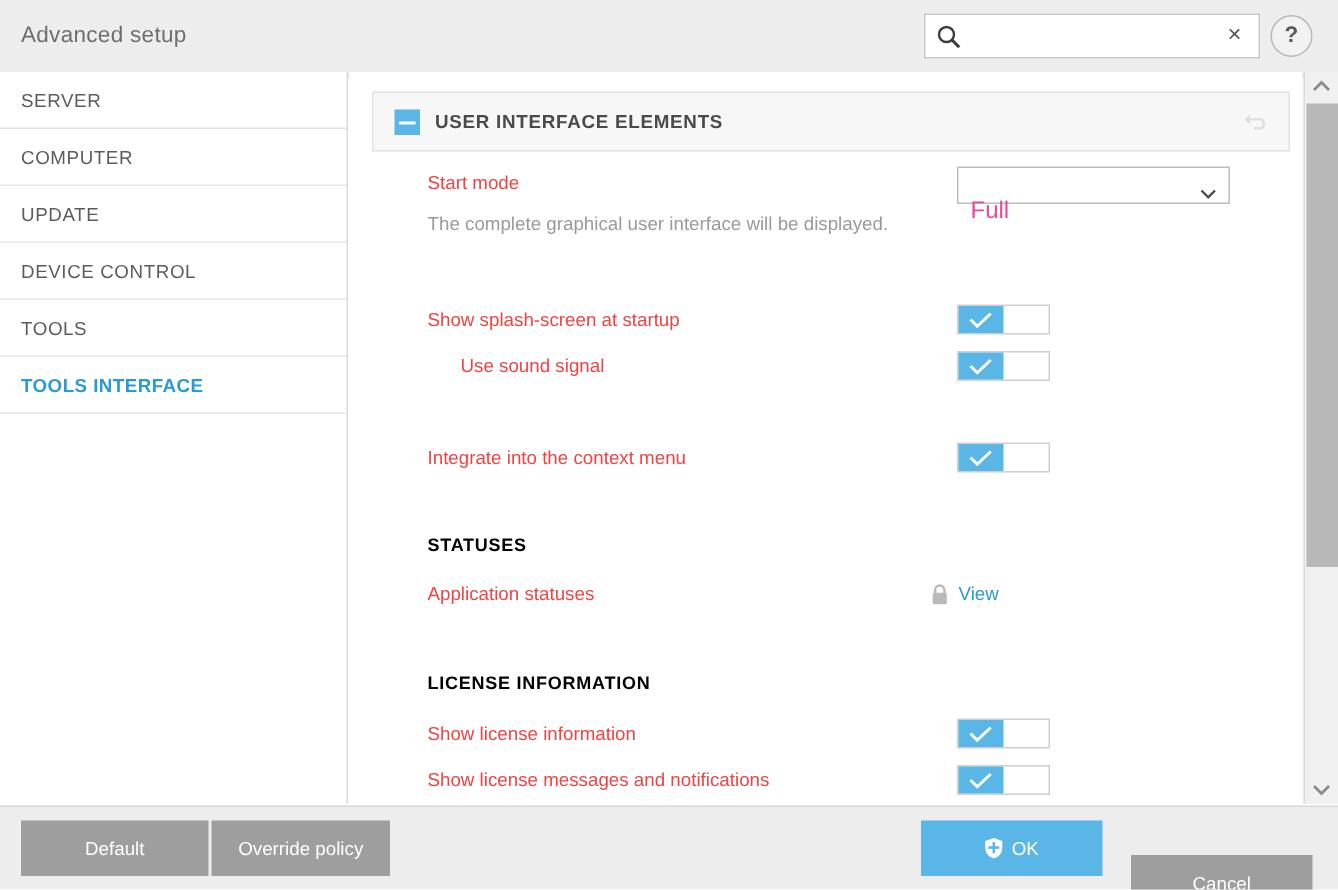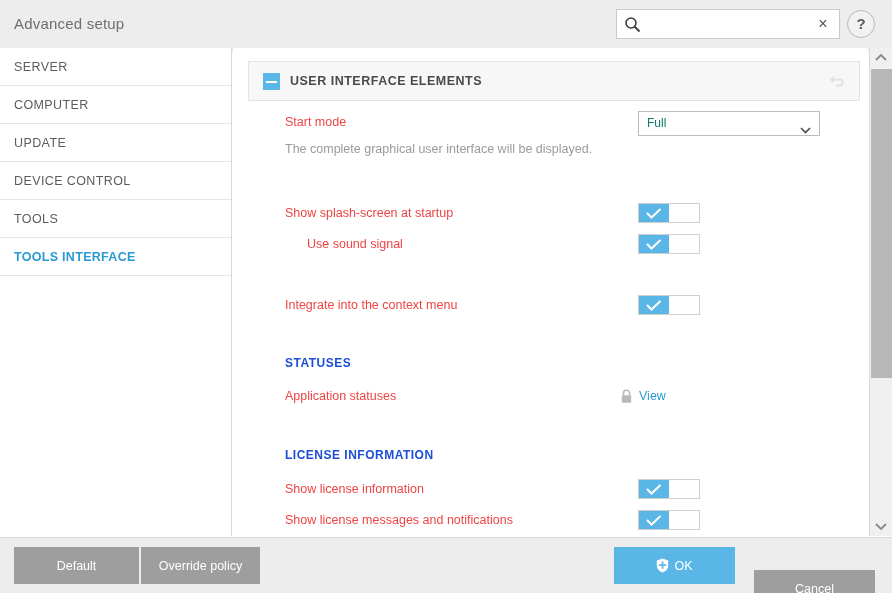--- a/index.html
+++ b/index.html
@@ -130,34 +130,34 @@
     white-space: nowrap;
   }
   .row-desc {
     position: absolute; left: 52px;
     font-size: 12.5px; color: #9a9a9a;
     white-space: nowrap;
   }
   .group-head {
     position: absolute; left: 52px;
     font-size: 12px; font-weight: bold;
-    letter-spacing: .5px; color: #1d4ed8;
+    letter-spacing: .5px; color: #000000;
     white-space: nowrap;
   }
 
   .select-box {
     position: absolute; left: 405px;
     width: 182px; height: 25px;
     background: #ffffff;
     border: 1px solid #bdbdbd;
     cursor: pointer;
   }
   .select-value {
-    position: absolute; left: 8px; top: 4px;
-    font-size: 12px; color: #0f766e;
+    position: absolute; left: 8px; top: 20px;
+    font-size: 16px; color: #ec4899;
   }
   .select-arrow {
     position: absolute; right: 8px; top: 8px;
     width: 11px; height: 7px;
   }
 
   .toggle {
     position: absolute; left: 405px;
     width: 62px; height: 20px;
     border: 1px solid #cfcfcf;

